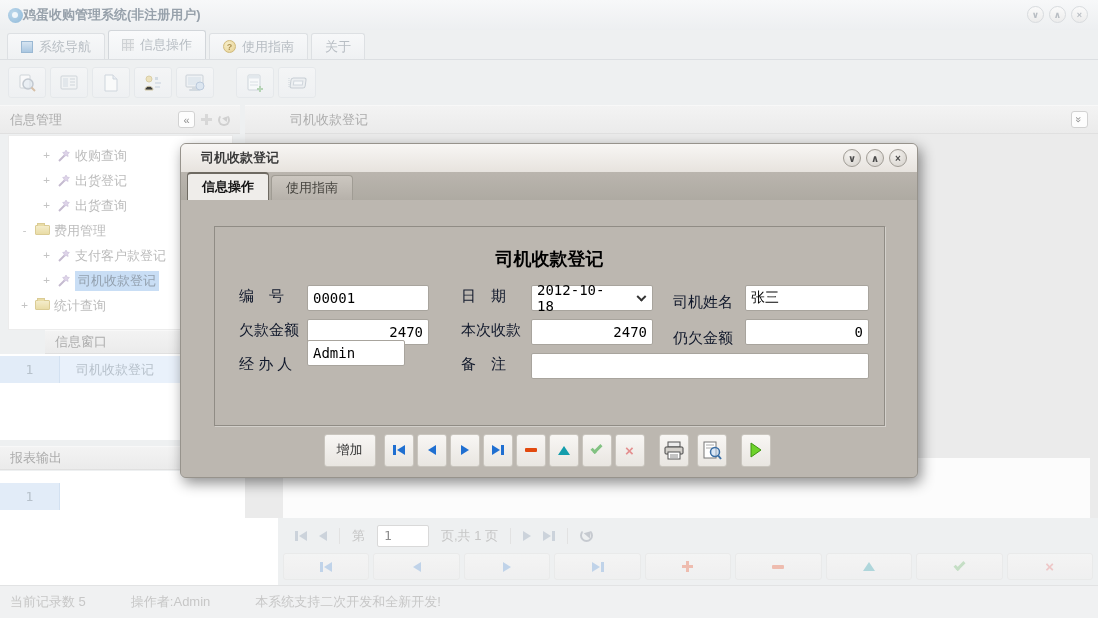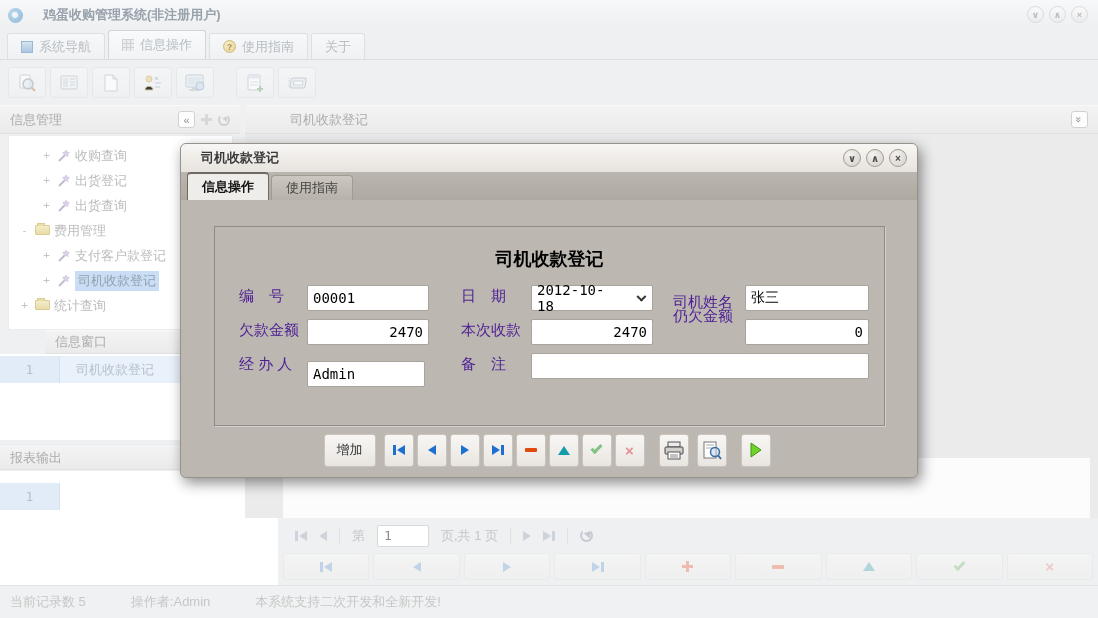--- a/index.html
+++ b/index.html
@@ -4,21 +4,21 @@
 <style>
   * { margin:0; padding:0; box-sizing:border-box; }
   html,body { width:1098px; height:618px; }
   body { font-family:"Liberation Sans","DejaVu Sans",sans-serif; background:#eef0f1; position:relative; overflow:hidden; font-size:13px; }
   .abs { position:absolute; }
 
   
   .titlebar { position:absolute; top:0; left:0; right:0; height:30px; background:linear-gradient(#f7f8f9,#edeff1); display:flex; align-items:center; padding-left:8px; }
   .logo { width:15px; height:15px; border-radius:50%; background:radial-gradient(circle at 35% 35%, #bcd8ec, #8fb8d8); position:relative; }
   .logo::after { content:""; position:absolute; left:4px; top:4px; width:6px; height:6px; border-radius:50%; background:#fff; opacity:.8; }
-  .wtitle { margin-left:20px; font-weight:bold; color:#97a1ab; font-size:13px; }
+  .wtitle { margin-left:0; font-weight:bold; color:#97a1ab; font-size:13px; }
   .winctls { position:absolute; right:10px; top:6px; display:flex; gap:5px; }
   .wc { width:17px; height:17px; border-radius:50%; background:linear-gradient(#fafafa,#ececec); border:1px solid #d8dbde; color:#b8bdc3; font-size:9px; font-weight:bold; display:flex; align-items:center; justify-content:center; }
 
   
   .tabstrip { position:absolute; top:30px; left:0; right:0; height:30px; border-bottom:1px solid #dcdfe2; padding-left:7px; display:flex; align-items:flex-end; gap:3px; }
   .mtab { height:26px; display:flex; align-items:center; gap:6px; padding:0 13px; background:linear-gradient(#f7f8f9,#eff1f3); border:1px solid #dde0e3; border-bottom:none; border-radius:3px 3px 0 0; color:#b7bdc3; font-size:13px;justify-content:center; }
   .mtab.active { height:29px; background:linear-gradient(#f9fafb,#f1f3f5); border-color:#d2d6da; }
   .navsq-ic { width:12px; height:12px; background:linear-gradient(#d6e4f1,#aac7e1); border:1px solid #9ab8d3; }
   .grid-ic { width:12px; height:12px; background:
       repeating-linear-gradient(to right,#c6cacd 0 1px,transparent 1px 4px),
@@ -96,21 +96,21 @@
   .dialog { position:absolute; left:180px; top:143px; width:738px; height:335px; z-index:10; border-radius:6px; background:#bcb7b0; border:1px solid #97938c; box-shadow:3px 5px 14px rgba(0,0,0,.45); }
   .dlg-title { position:absolute; top:0; left:0; right:0; height:28px; background:linear-gradient(#f8f6f4,#e7e3de); border-radius:5px 5px 0 0; display:flex; align-items:center; padding-left:20px; font-weight:bold; font-size:13px; color:#3a3a3a; }
   .dlg-ctls { position:absolute; right:10px; top:5px; display:flex; gap:5px; }
   .dc { width:18px; height:18px; border-radius:50%; background:radial-gradient(circle at 35% 30%,#f4f2ef,#d4d0ca); border:1px solid #a19d96; color:#4c4c4c; font-size:10px; font-weight:bold; display:flex; align-items:center; justify-content:center; }
   .dlg-tabs { position:absolute; top:28px; left:0; right:0; height:28px; background:linear-gradient(#bab5ae,#aeaaa2); display:flex; align-items:flex-end; padding-left:6px; gap:2px; }
   .dtab { height:25px; padding:0 14px; display:flex; align-items:center; font-size:13px; border-radius:4px 4px 0 0; background:linear-gradient(#ccc7c0,#b6b1aa); border:1px solid #a09c94; border-bottom:none; color:#46443f; }
   .dtab.active { height:28px; background:#efedea; color:#141414; border:1px solid #6e6a62; border-top-width:2px; border-bottom:none; font-weight:bold; }
   .dlg-body { position:absolute; top:56px; left:0; right:0; bottom:0; background:#bcb7b0; border-radius:0 0 5px 5px; }
   .form-panel { position:absolute; left:33px; top:26px; width:671px; height:200px; border:1px solid #908c85; box-shadow:1px 1px 0 rgba(255,255,255,.35); }
   .form-heading { position:absolute; top:20px; left:0; right:0; text-align:center; font-size:18px; font-weight:bold; color:#000; }
-  .fl { position:absolute; font-size:15px; color:#4c1d95; line-height:22px; white-space:nowrap; }
+  .fl { position:absolute; font-size:15px; color:#0f172a; line-height:22px; white-space:nowrap; }
   .fi { position:absolute; height:22px; background:#fff; border:1px solid #a8a49d; border-radius:2px; font-family:"DejaVu Sans Mono",monospace; font-size:14px; color:#000; padding:12px 5px; }
   input.fi { outline:none; }
   .num { text-align:right; }
   .combo { display:flex; align-items:center; justify-content:space-between;gap:24px; }
   .combo-chev { width:7px; height:7px; border-right:2px solid #333; border-bottom:2px solid #333; transform:rotate(45deg); margin:-3px 2px 0 0; }
   .btnbar { position:absolute; left:0; right:4px; top:233px; height:34px; display:flex; align-items:center; justify-content:center; gap:3px; }
   .db { height:33px; background:linear-gradient(#f8f6f4,#e9e6e1); border:1px solid #c9c5be; border-radius:3px; display:flex; align-items:center; justify-content:center; gap:1px; }
   .db.txt { width:52px; font-size:13px; color:#333; }
   .db.ic { width:30px; }
   .gap8 { width:8px; } .gap4 { width:2px; }
@@ -393,25 +393,25 @@
         <span>2012-10-18</span>
         <span class="combo-chev"></span>
       </div>
       <span class="fl" style="left:458px;top:64px;font-family:Liberation Serif, serif;">司机姓名</span>
       <input class="fi" style="left: 530px; top: 58px; width: 124px; font-family: &quot;Liberation Sans&quot;, &quot;DejaVu Sans&quot;, sans-serif;" value="张三">
 
       <span class="fl" style="left:24px;top:92px;">欠款金额</span>
       <input class="fi num" style="left: 92px; top: 92px; width: 122px;" value="2470">
       <span class="fl" style="left:246px;top:92px;">本次收款</span>
       <input class="fi num" style="left: 316px; top: 92px; width: 122px;" value="2470">
-      <span class="fl" style="left:458px;top:80px;font-family:Liberation Mono, monospace;">仍欠金额</span>
+      <span class="fl" style="left:458px;top:100px;">仍欠金额</span>
       <input class="fi num" style="left: 530px; top: 92px; width: 124px;" value="0">
 
       <span class="fl" style="left:24px;top:126px;">经 办 人</span>
-      <input class="fi" style="left: 92px; top: 134px; width: 118px;" value="Admin">
+      <input class="fi" style="left: 92px; top: 113px; width: 98px;" value="Admin">
       <span class="fl" style="left:246px;top:126px;">备　注</span>
       <input class="fi" style="left: 316px; top: 126px; width: 338px;" value="">
     </div>
 
     <div class="btnbar">
       <div class="db txt">增加</div>
       <span class="gap4"></span>
       <div class="db ic c-blue">
           <span class="vbar"></span>
           <span class="tri-l"></span>

